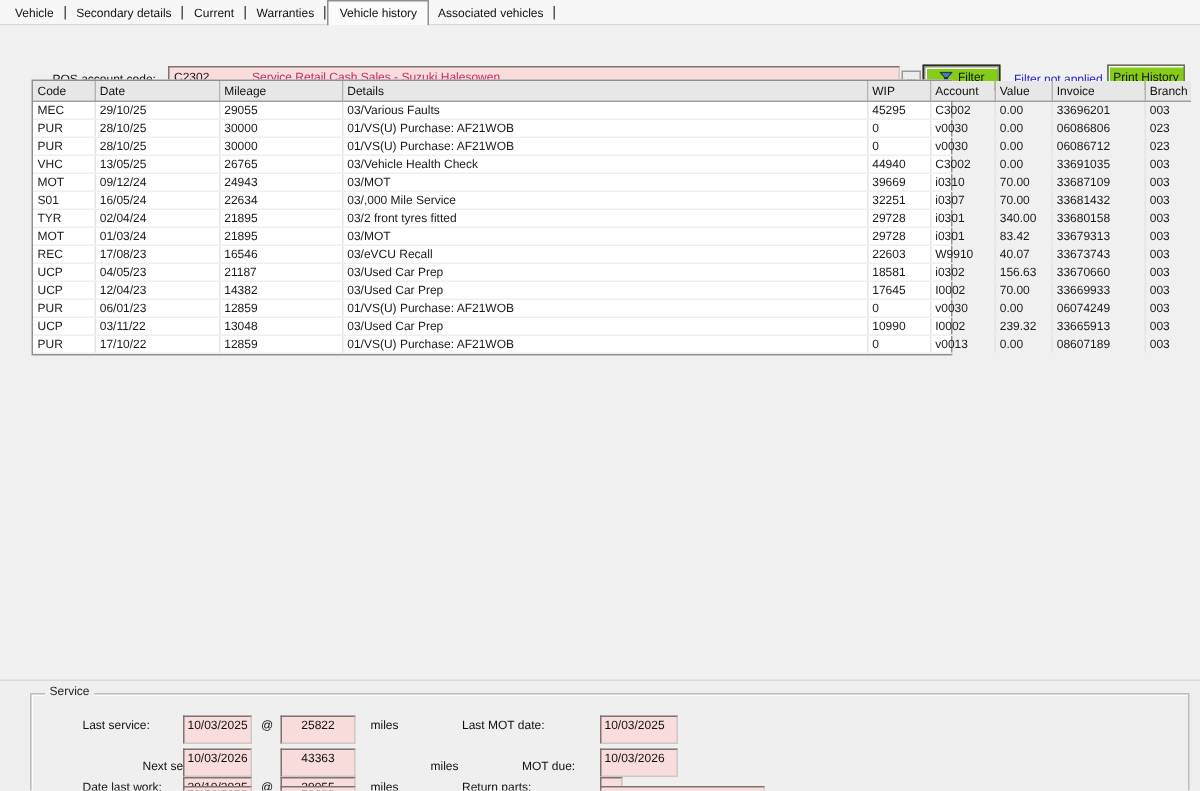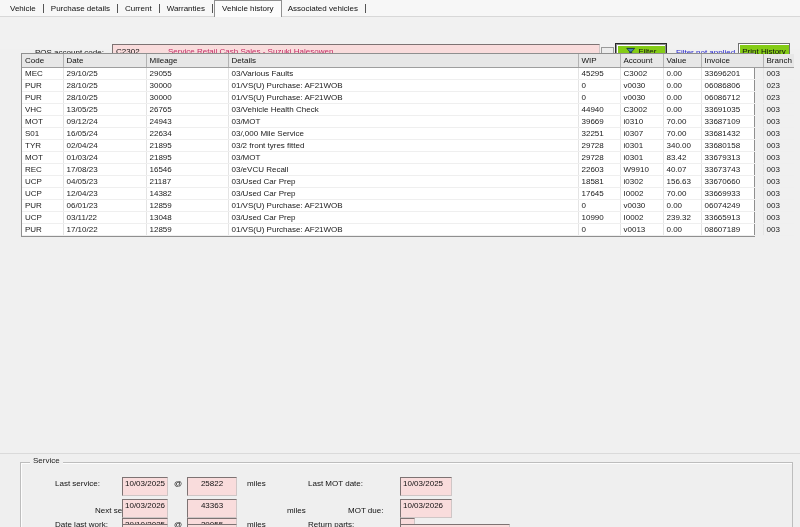--- a/index.html
+++ b/index.html
@@ -30,21 +30,21 @@
   .btn { background:#84cc16; border:1px solid #707070; box-shadow:inset 1px 1px 0 #ffffff;
     font-size:8px; color:#111; text-align:center; cursor:pointer;
     display:flex; align-items:center; justify-content:center; gap:3px; }
   .filter-btn { position:absolute; left:615px; top:26px; width:52px; height:17px;
     border:1px solid #2a2a2a; box-shadow:inset 0 0 0 1px #8f8f8f, inset 1px 1px 0 1px #ffffff; }
   .filter-btn svg { flex:0 0 auto; }
   .filter-status { position:absolute; left:676px; top:31px; font-size:8px; color:#2222cc; }
   .print-btn { position:absolute; left:738px; top:26px; width:52px; height:17px; }
 
   
-  .grid-wrap { position:absolute; left:21px; top:53px; width:734px;
+  .grid-wrap { position:absolute; left:21px; top:53px; width:614px;
     border:1px solid #8f8f8f; background:#ffffff; }
   table { border-collapse:collapse; table-layout:fixed; width:772px; }
   th,td { font-size:8px; font-weight:normal; white-space:nowrap; overflow:hidden;
     padding:0 3px; text-align:left; }
   thead th { background:#e7e7e7; height:13px;
     border-right:1px solid #b3b3b3; border-bottom:1px solid #9e9e9e; }
   tbody td { height:12px; border-right:1px solid #e4e4e4; border-bottom:1px solid #efefef; color:#1a1a1a; }
   th:last-child, td:last-child { border-right:none; }
   .col6, .col7 { text-align:left; }
   tbody tr { cursor:default; }
@@ -70,21 +70,21 @@
   .row-y3 { top:524px; }
   .return-parts { left:400px; width:15px; }
   .cutoff-wide { left:400px; width:110px; height:13px; }
 </style>
 </head>
 <body>
 
 <div class="tabstrip">
   <div class="tab">Vehicle</div>
   <div class="tabsep"></div>
-  <div class="tab">Purchase details</div>
+  <div class="tab">Secondary details</div>
   <div class="tabsep"></div>
   <div class="tab">Current</div>
   <div class="tabsep"></div>
   <div class="tab">Warranties</div>
   <div class="tabsep"></div>
   <div class="tab active">Vehicle history</div>
   <div class="tab">Associated vehicles</div>
   <div class="tabsep"></div>
 </div>
 

